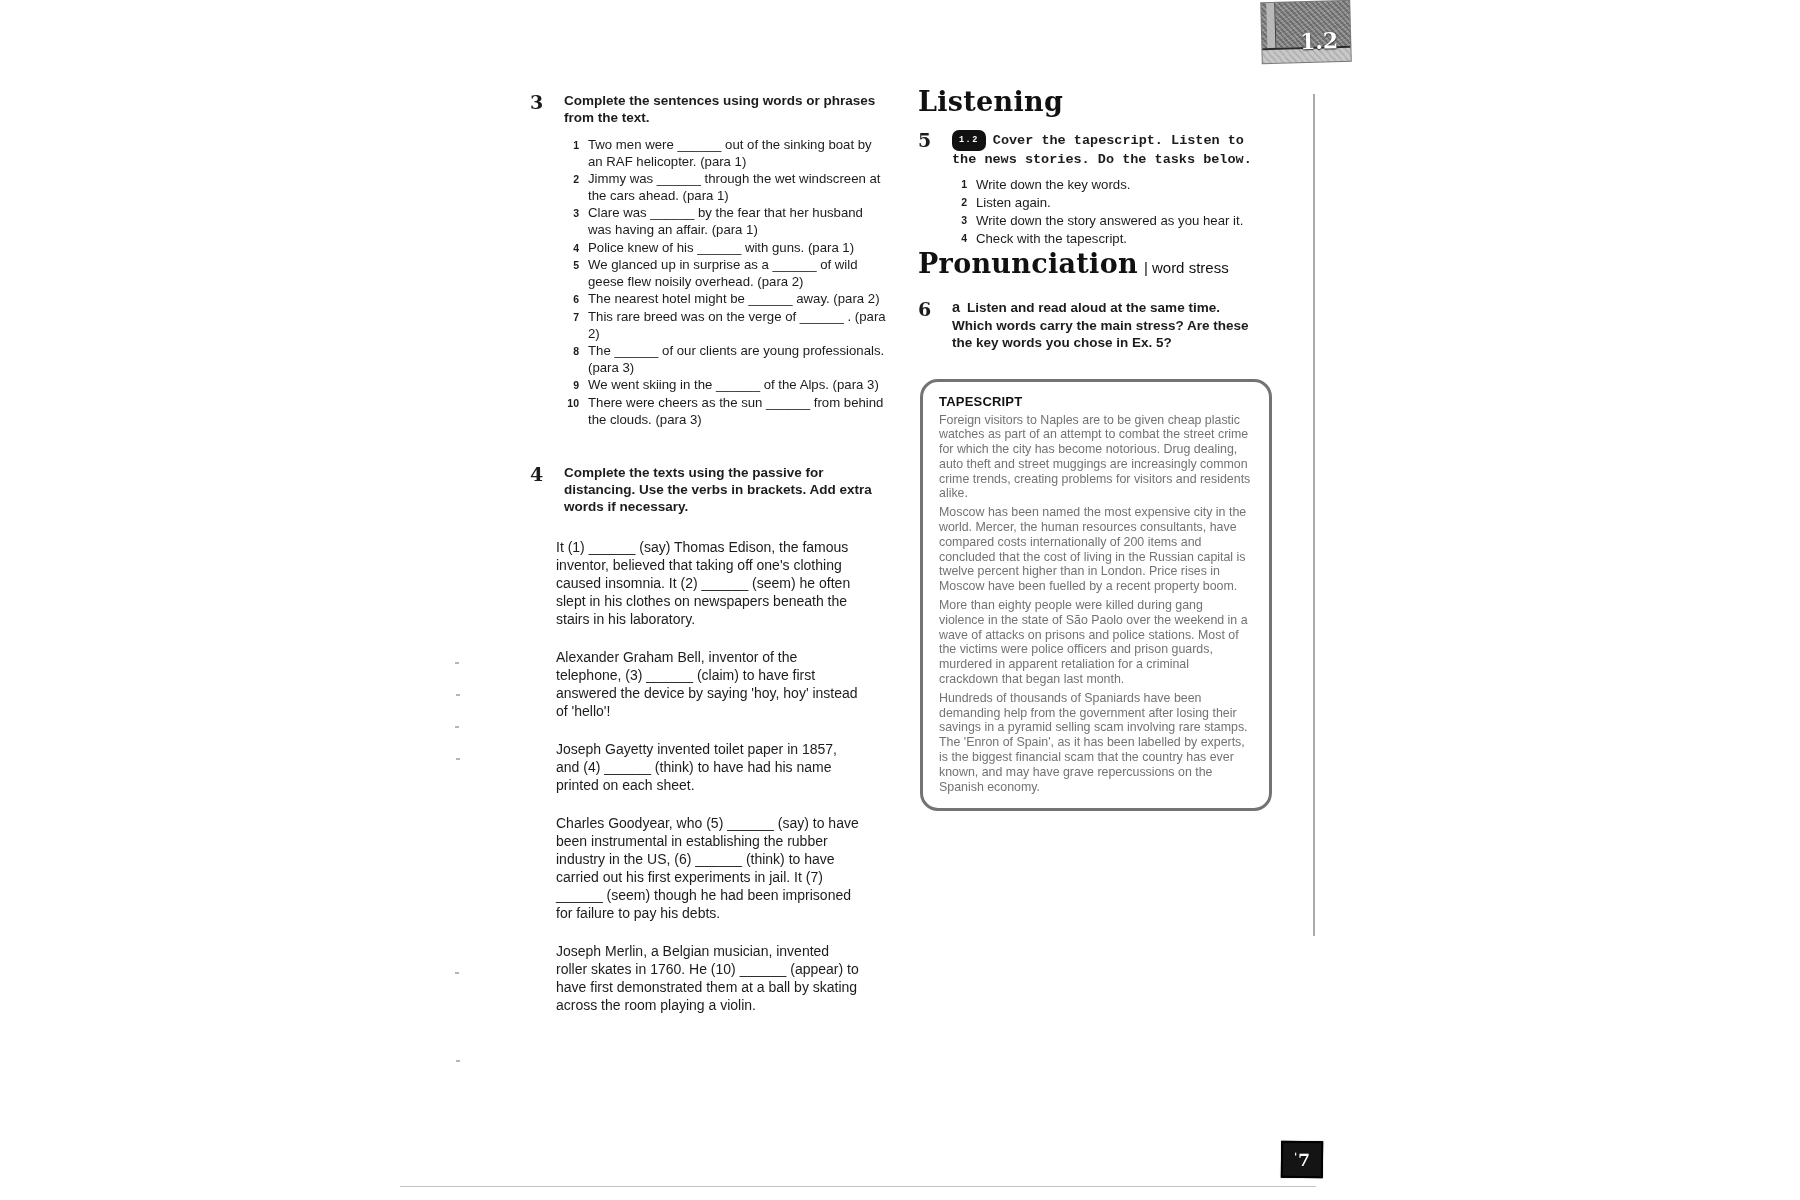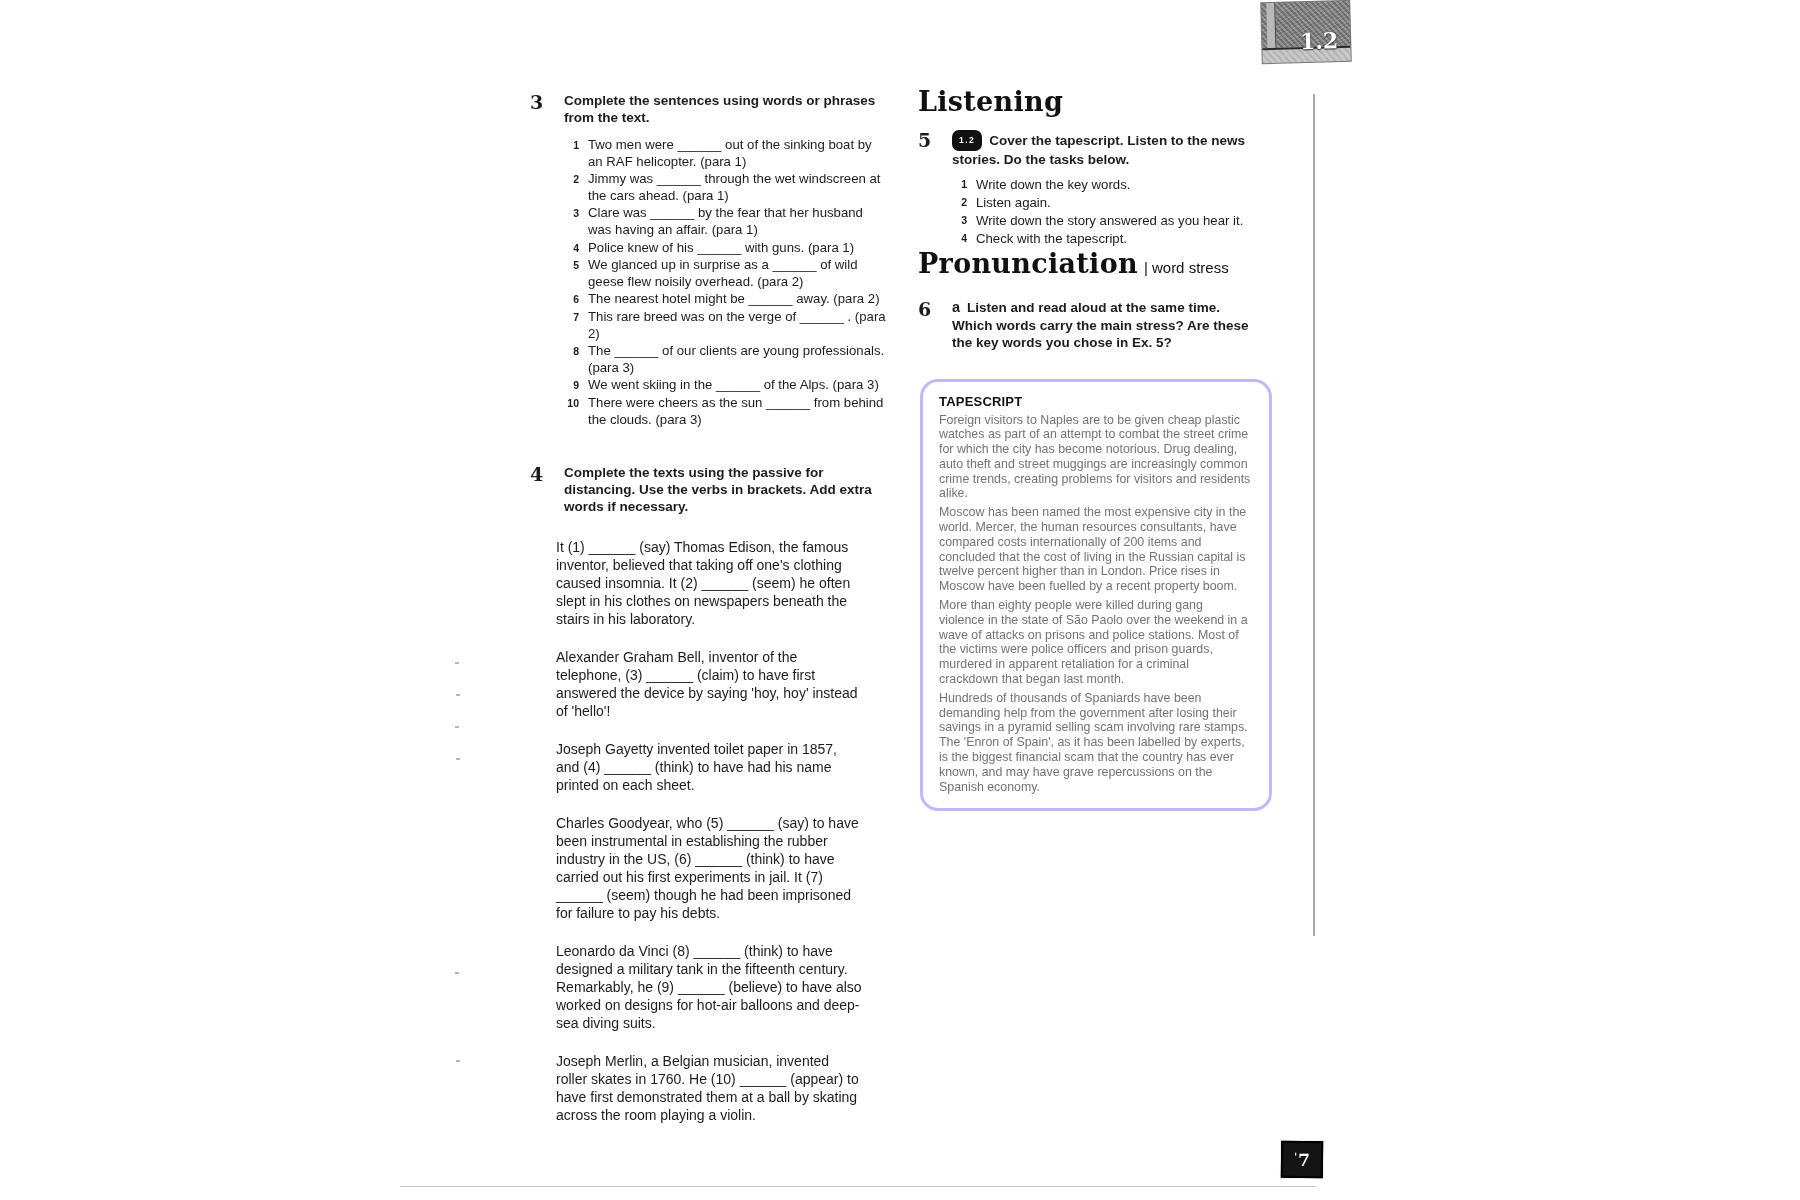--- a/index.html
+++ b/index.html
@@ -21,35 +21,35 @@
   .ex4{margin-top:36px;}
   .ex4 p{margin:20px 0 0 26px;width:308px;font-size:14px;line-height:18px;}
   .ex4 p:first-of-type{margin-top:23px;}
   
   .col-right{position:absolute;left:918px;top:86px;width:400px;}
   h2.slab{margin:0;font-family:"DejaVu Serif",serif;font-weight:bold;font-size:27px;
           line-height:32px;letter-spacing:.3px;color:#111;}
   .h2-sub{font-family:"Liberation Sans",sans-serif;font-weight:normal;font-size:15px;
           letter-spacing:0;margin-left:6px;}
   .ex5{margin-top:12px;}
-  .intro{font-weight:bold;font-size:13.5px;line-height:17.5px;width:310px;margin:0;}
+  .intro{font-weight:bold;font-size:13.5px;line-height:17.5px;width:310px;margin:0;font-family:Liberation Mono, monospace;}
   .audio-badge{display:inline-block;background:#111;color:#fff;border-radius:7px;
                font-size:8.5px;font-weight:bold;letter-spacing:1.5px;padding:2px 7px 1px 7px;
                vertical-align:2px;margin-right:7px;}
   .tasks{margin-top:8px;}
   .tasks .itext{width:320px;line-height:17px;}
   .tasks .inum{line-height:17px;}
   .pron-h{margin-top:46px;}
   .ex6{margin-top:15px;}
   .p6{font-weight:bold;font-size:13.5px;line-height:17.5px;width:298px;margin:0;}
   .p6 + .p6{margin-top:13px;}
   .letter{font-size:14.5px;margin-right:7px;}
   
   .tapebox{margin-top:27px;margin-left:2px;width:352px;box-sizing:border-box;
-           border:3px solid #c4b5fd;border-radius:18px;padding:12px 16px 14px 16px;
+           border:3px solid #737373;border-radius:18px;padding:12px 16px 14px 16px;
            background:#fff;}
   .tapelabel{font-weight:bold;font-size:13px;letter-spacing:.2px;color:#111;}
   .tapebox p{margin:4px 0 0 0;font-size:12.4px;line-height:14.8px;color:#737373;width:312px;}
   
   .v-rule{position:absolute;left:1313px;top:94px;width:2px;height:842px;background:#9b9b9b;opacity:.85;}
   .bottom-rule{position:absolute;left:400px;top:1186px;width:916px;height:1px;background:#c4c4c4;}
   .unit-badge{position:absolute;left:1262px;top:2px;width:88px;height:60px;transform:rotate(-1.5deg);
       background:
         repeating-linear-gradient(48deg, rgba(0,0,0,.20) 0 2px, rgba(255,255,255,.06) 2px 4px),
         repeating-linear-gradient(-25deg, rgba(255,255,255,.10) 0 1px, rgba(0,0,0,.05) 1px 3px),
@@ -133,21 +133,20 @@
 
     <div class="ex4">
       <div class="exrow">
         <div class="exnum">4</div>
         <div class="extitle" style="width:318px;">Complete the texts using the passive for distancing. Use the verbs in brackets. Add extra words if necessary.</div>
       </div>
       <p>It (1) ______ (say) Thomas Edison, the famous inventor, believed that taking off one's clothing caused insomnia. It (2) ______ (seem) he often slept in his clothes on newspapers beneath the stairs in his laboratory.</p>
       <p>Alexander Graham Bell, inventor of the telephone, (3) ______ (claim) to have first answered the device by saying 'hoy, hoy' instead of 'hello'!</p>
       <p>Joseph Gayetty invented toilet paper in 1857, and (4) ______ (think) to have had his name printed on each sheet.</p>
       <p>Charles Goodyear, who (5) ______ (say) to have been instrumental in establishing the rubber industry in the US, (6) ______ (think) to have carried out his first experiments in jail. It (7) ______ (seem) though he had been imprisoned for failure to pay his debts.</p>
-      <p>Leonardo da Vinci (8) ______ (think) to have designed a military tank in the fifteenth century. Remarkably, he (9) ______ (believe) to have also worked on designs for hot-air balloons and deep-sea diving suits.</p>
       <p>Joseph Merlin, a Belgian musician, invented roller skates in 1760. He (10) ______ (appear) to have first demonstrated them at a ball by skating across the room playing a violin.</p>
     </div>
   </div>
 
   <div class="col-right">
 
     <h2 class="slab">Listening</h2>
 
     <div class="exrow ex5">
       <div class="exnum">5</div>

